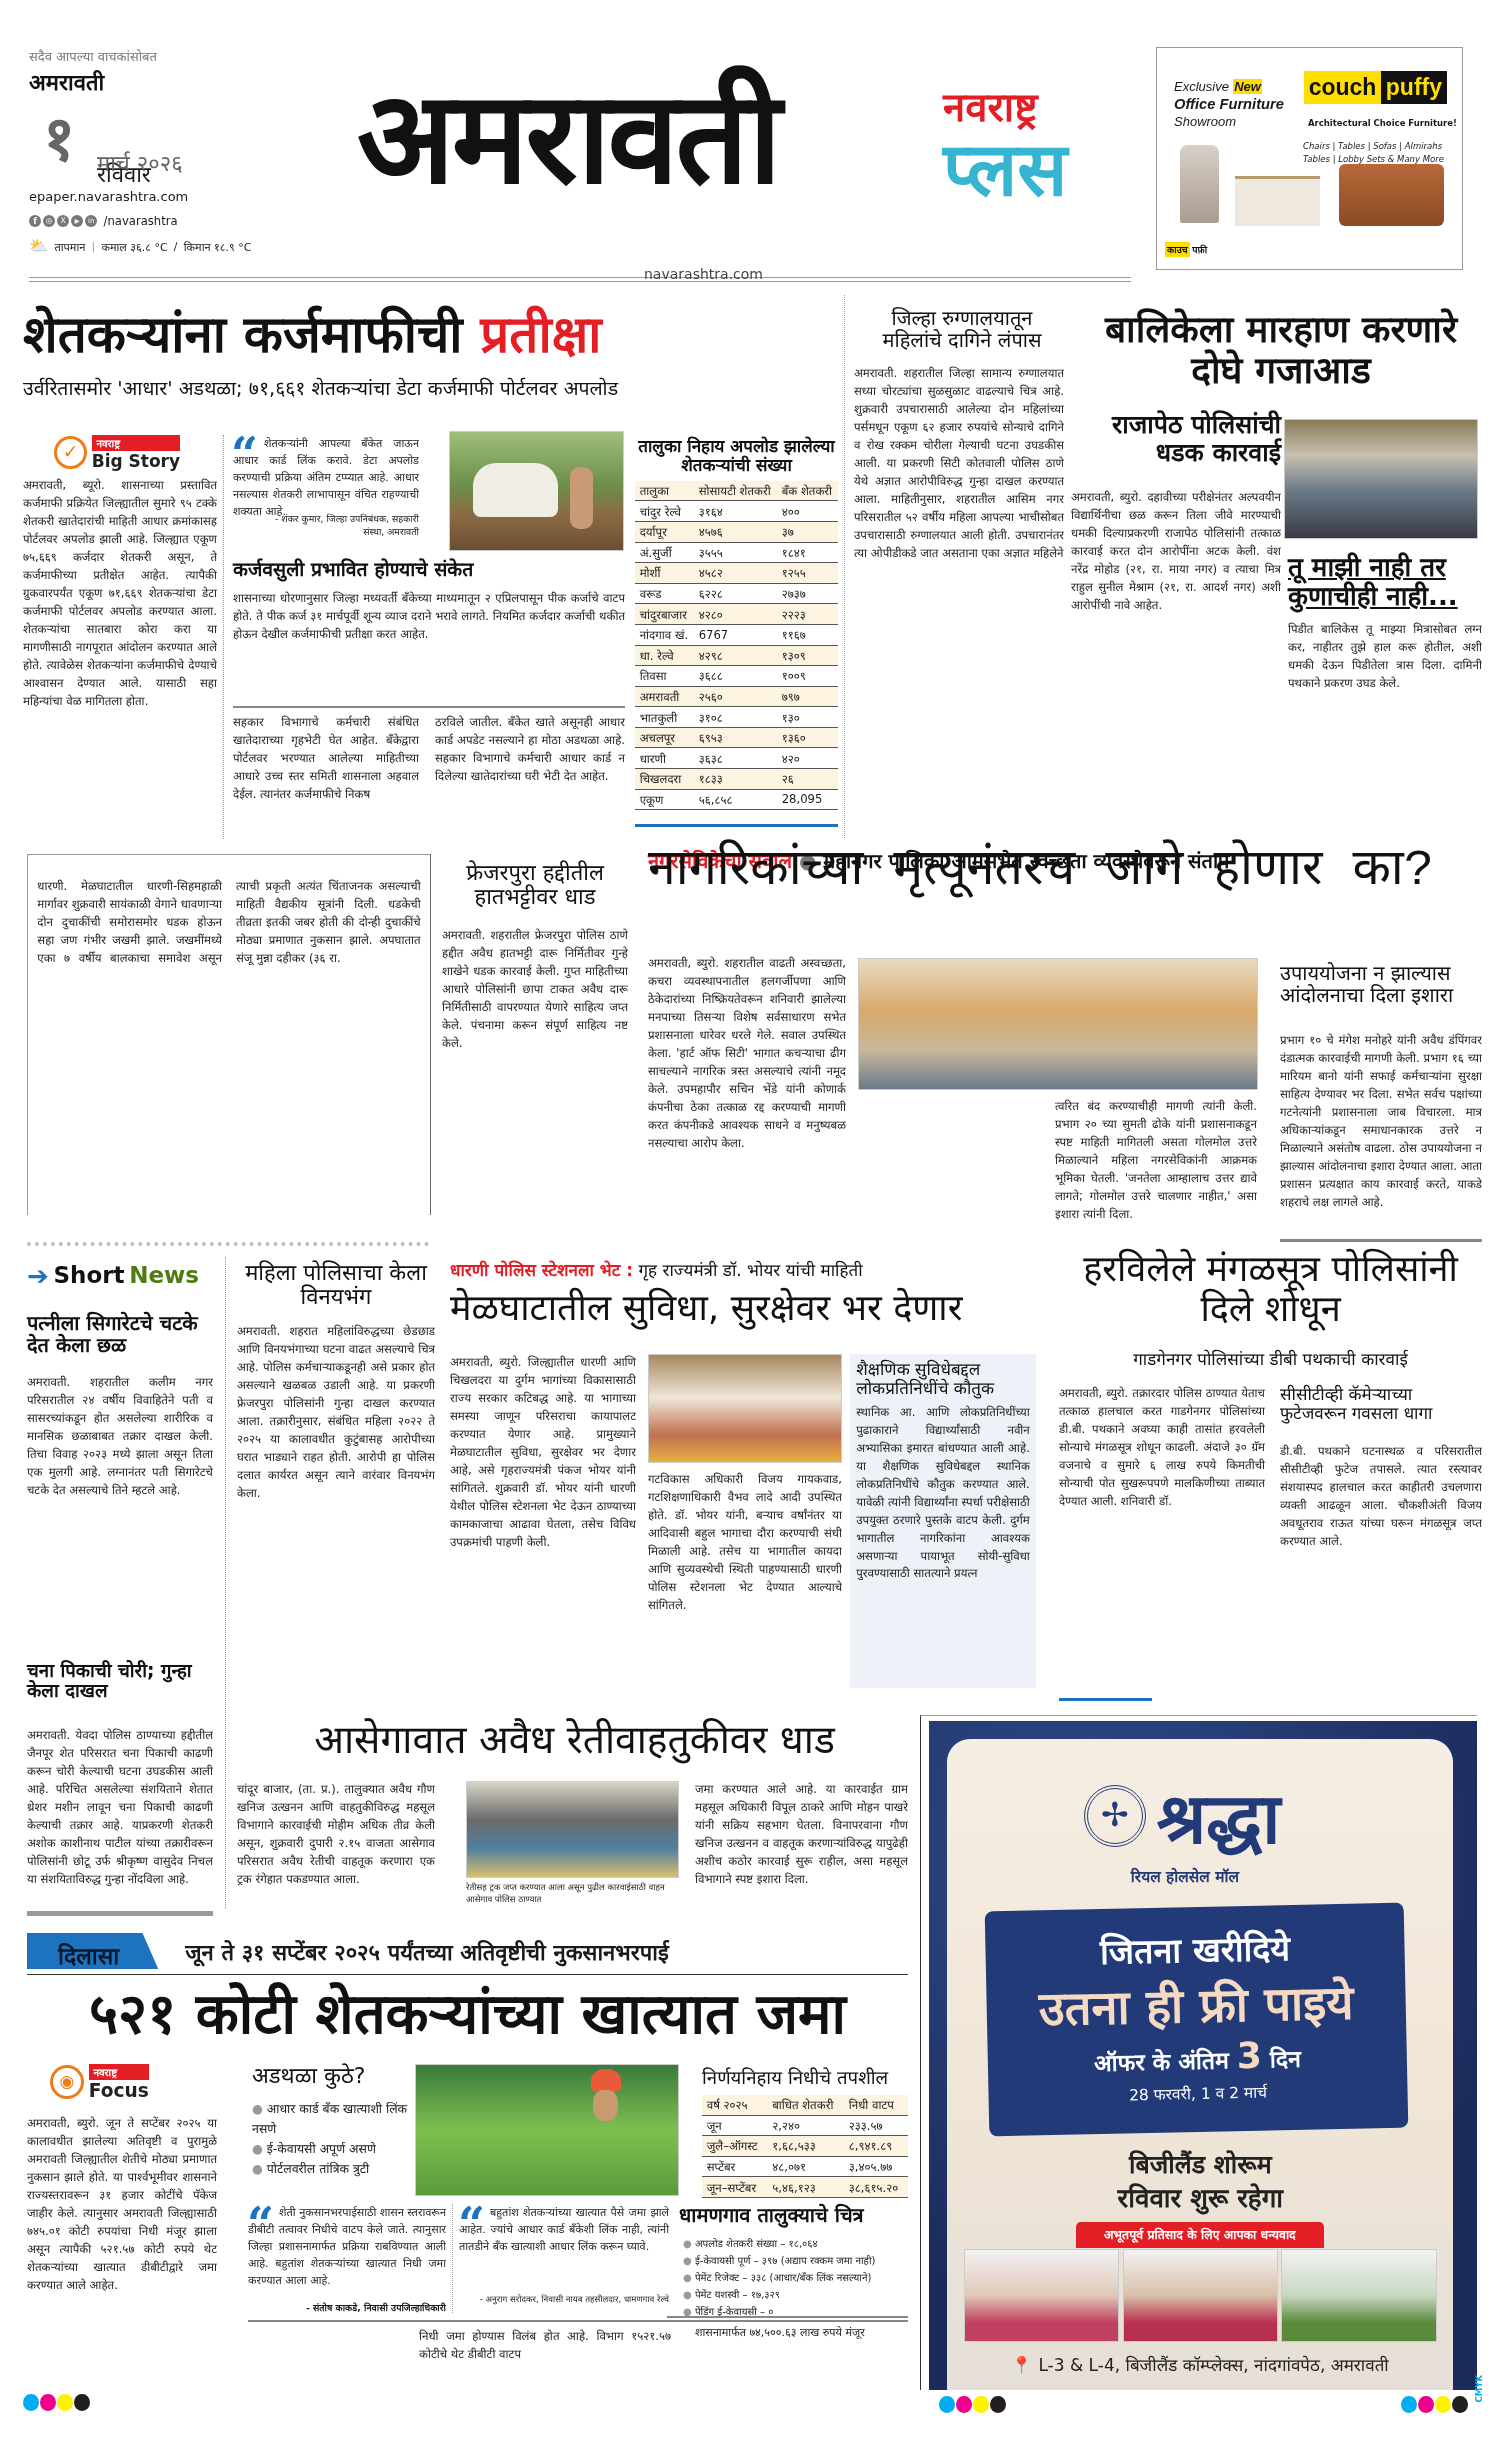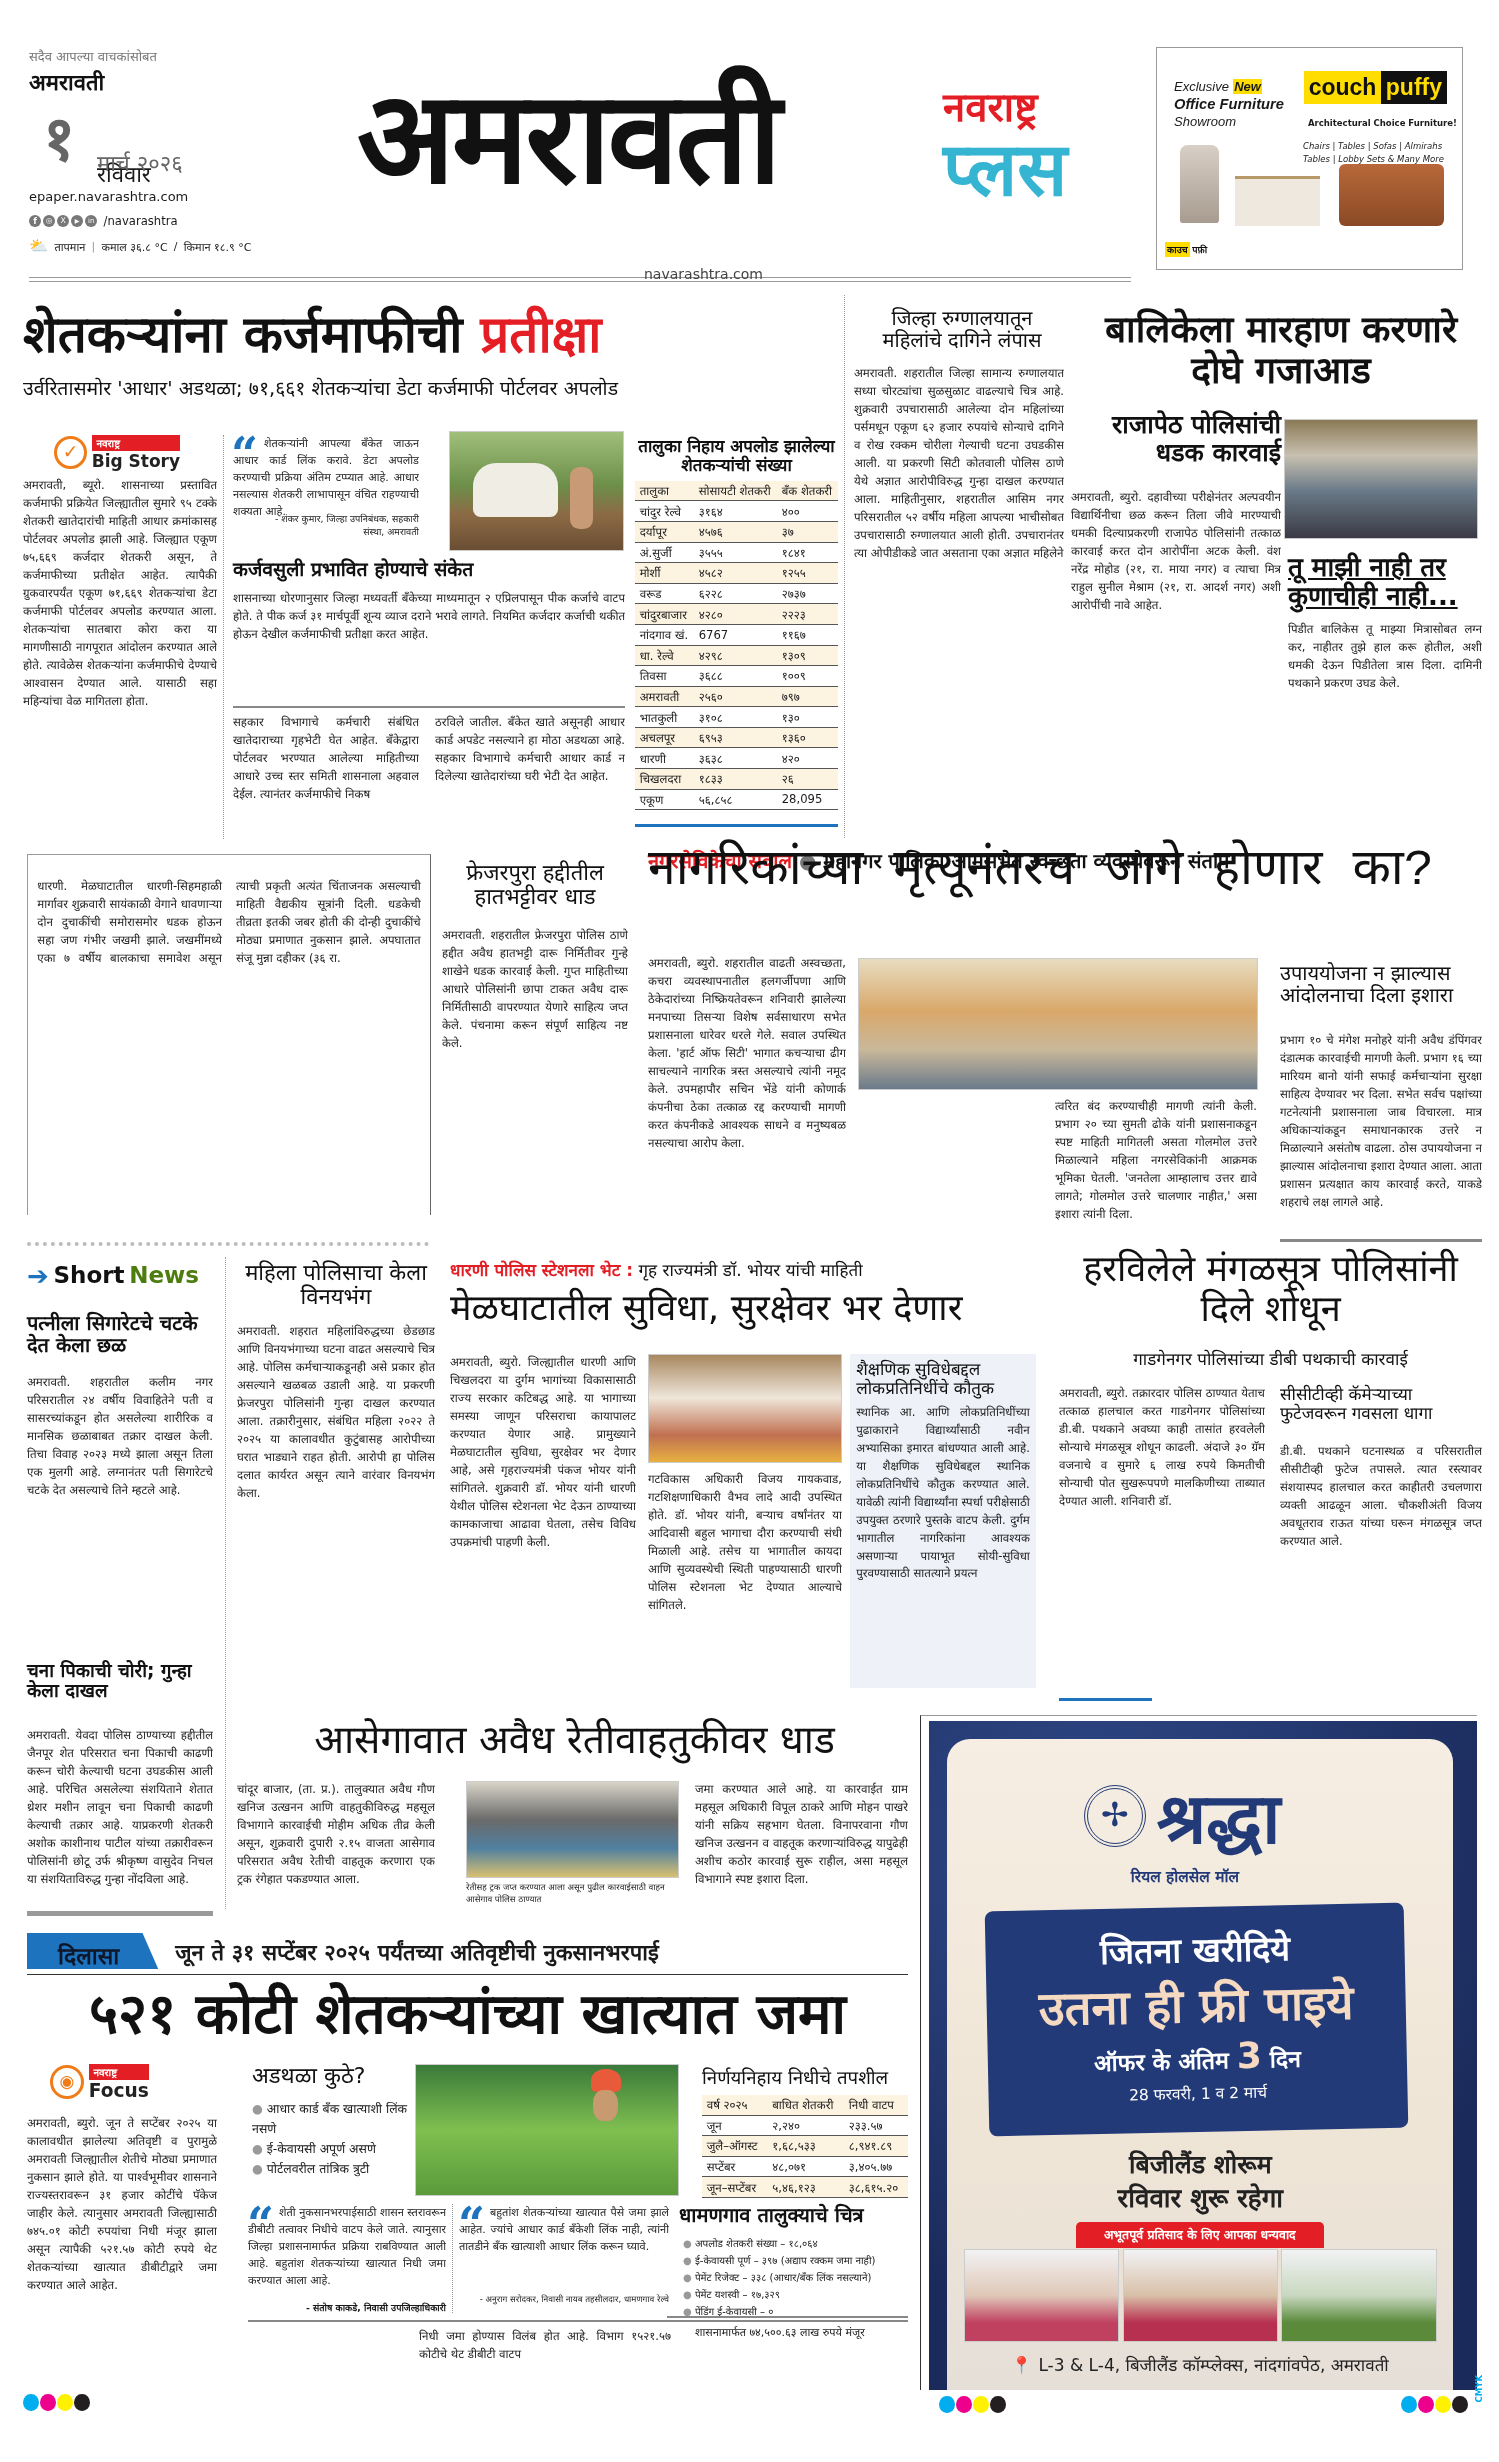--- a/index.html
+++ b/index.html
@@ -266,21 +266,21 @@
 <div class="abs" style="left:1059px;top:1698px;width:93px;height:3.1px;background:#1e73be"></div>
 
 <div class="abs hl" style="left:241px;top:1719px;width:667px;font-size:39px;text-align:center;font-weight:normal;font-family:'DejaVu Sans',sans-serif">आसेगावात अवैध रेतीवाहतुकीवर धाड</div>
 <div class="abs body-text" style="left:237px;top:1781px;width:198px;height:132px;">चांदूर बाजार, (ता. प्र.). तालुक्यात अवैध गौण खनिज उत्खनन आणि वाहतुकीविरुद्ध महसूल विभागाने कारवाईची मोहीम अधिक तीव्र केली असून, शुक्रवारी दुपारी २.१५ वाजता आसेगाव परिसरात अवैध रेतीची वाहतूक करणारा एक ट्रक रंगेहात पकडण्यात आला.</div>
 <div class="abs photo" style="left:466px;top:1781px;width:213px;height:97px;background:linear-gradient(180deg,#d8d4c8,#6a6a6a 40%,#5080a0 70%,#d8c070)"></div>
 <div class="abs" style="left:466px;top:1882px;width:213px;font-size:8.5px;line-height:1.4">रेतीसह ट्रक जप्त करण्यात आला असून पुढील कारवाईसाठी वाहन आसेगाव पोलिस ठाण्यात</div>
 <div class="abs body-text" style="left:695px;top:1781px;width:213px;height:132px;">जमा करण्यात आले आहे. या कारवाईत ग्राम महसूल अधिकारी विपूल ठाकरे आणि मोहन पाखरे यांनी सक्रिय सहभाग घेतला. विनापरवाना गौण खनिज उत्खनन व वाहतूक करणाऱ्यांविरुद्ध यापुढेही अशीच कठोर कारवाई सुरू राहील, असा महसूल विभागाने स्पष्ट इशारा दिला.</div>
 
 <div class="abs" style="left:27px;top:1928px;width:881px;height:47px;border-bottom:1.6px solid #333;display:flex;align-items:center">
   <div style="background:#1e73be;color:#0f172a;font-size:23px;font-weight:bold;height:36px;line-height:47px;padding:0 39px 0 31px;clip-path:polygon(0 0,88% 0,100% 100%,0 100%)">दिलासा</div>
-  <div style="font-size:22px;font-weight:bold;margin-left:17px;white-space:nowrap">जून ते ३१ सप्टेंबर २०२५ पर्यंतच्या अतिवृष्टीची नुकसानभरपाई</div>
+  <div style="font-size:22px;font-weight:bold;margin-left:27px;white-space:nowrap">जून ते ३१ सप्टेंबर २०२५ पर्यंतच्या अतिवृष्टीची नुकसानभरपाई</div>
 </div>
 <div class="abs hl" style="left:27px;top:1983px;width:881px;font-size:56px;text-align:center;white-space:nowrap">५२१ कोटी शेतकऱ्यांच्या खात्यात जमा</div>
 
 <div class="abs" style="left:50px;top:2064px;display:flex;align-items:center;gap:4.7px">
   <span style="width:34px;height:34px;border-radius:50%;border:3.9px solid #f07c18;color:#f07c18;font-size:17px;text-align:center;line-height:26px;font-weight:bold">◉</span>
   <div>
     <div style="background:#e31e24;color:#fff;font-size:10px;font-weight:bold;padding:0.8px 4.7px">नवराष्ट्र</div>
     <div style="font-size:18.6px;font-weight:bold;color:#222">Focus</div>
   </div>
 </div>

